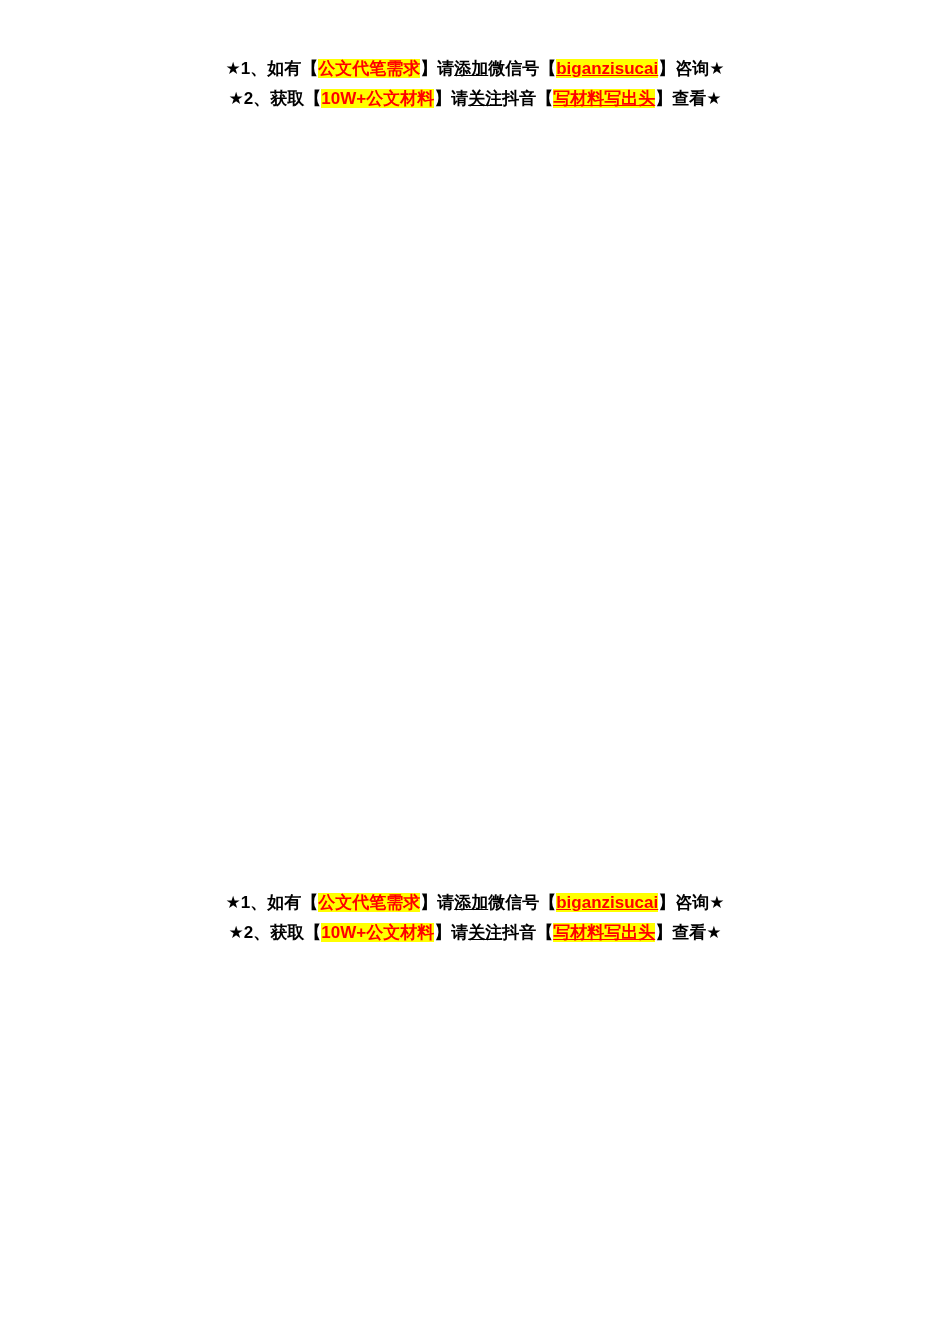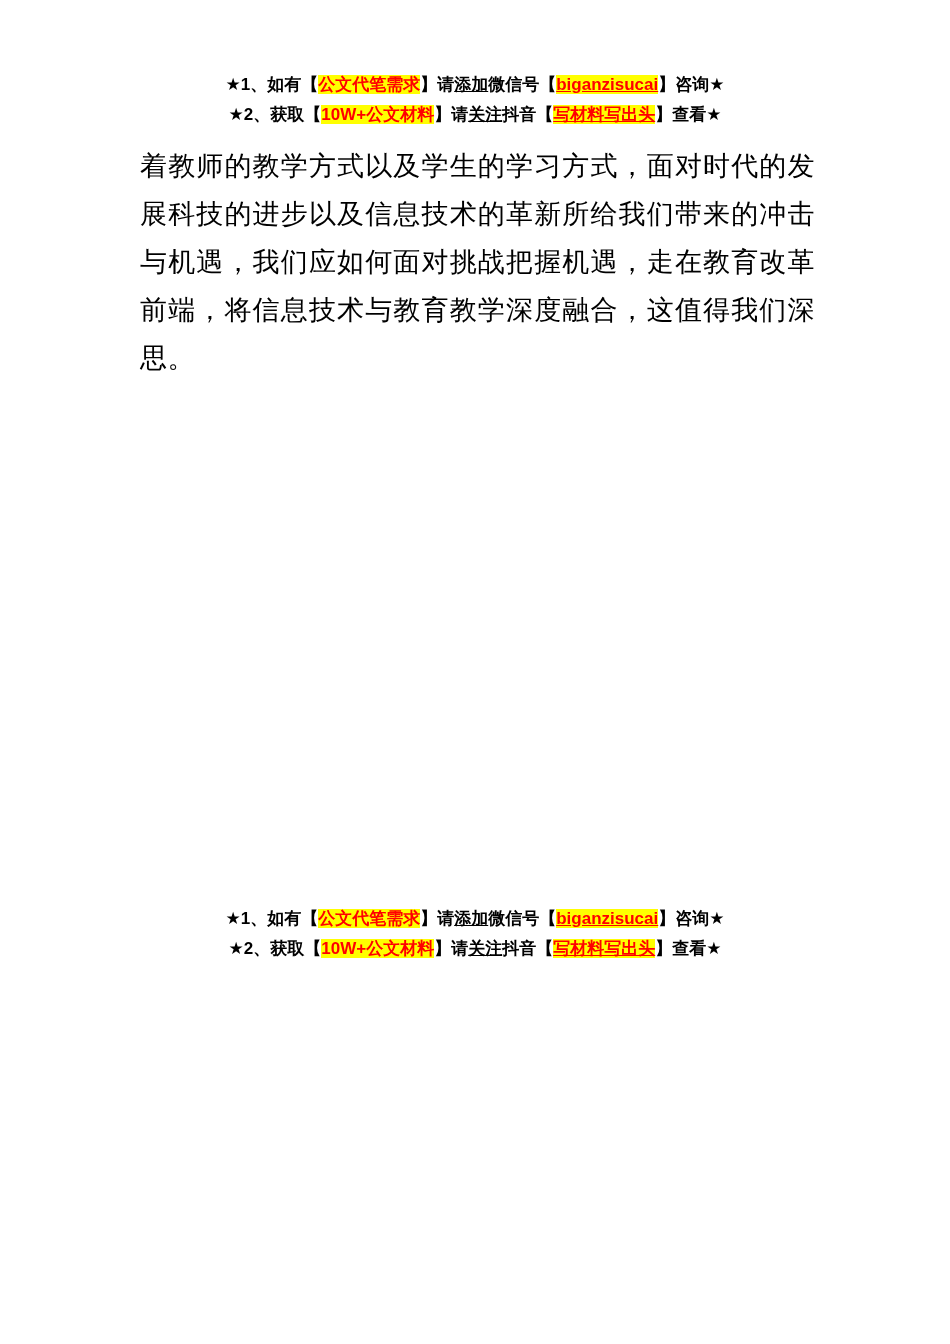--- a/index.html
+++ b/index.html
@@ -1,21 +1,21 @@
 <!DOCTYPE html>
 <html><head>
 <meta charset="utf-8">
 <style>
   * { box-sizing: border-box; }
   html, body { margin: 0; padding: 0; background: #ffffff; }
   .page {
     position: relative;
     width: 950px;
     height: 1000px;
-    margin: 16px auto;
+    margin: 0 auto;
     background: #ffffff;
     overflow: hidden;
     display: flex;
     flex-direction: column;
     font-family: "Liberation Sans", "DejaVu Sans", sans-serif;
     color: #000000;
   }
   .banner {
     text-align: center;
     font-weight: bold;
@@ -61,21 +61,20 @@
   <div class="banner banner-top">
     <div>
       <span>★1、如有【</span><span class="hl">公文代笔需求</span><span>】请</span><span class="ul">添加</span><span>微信号【</span><span class="hl ul">biganzisucai</span><span>】咨询★</span>
     </div>
     <div>
       <span>★2、获取【</span><span class="hl">10W+公文材料</span><span>】请</span><span class="ul">关注</span><span>抖音【</span><span class="hl ul">写材料写出头</span><span>】查看★</span>
     </div>
   </div>
 
   <div class="content">
-    <p class="para">着教师的教学方式以及学生的学习方式，面对时代的发展科技的进步以及信息技术的革新所给我们带来的冲击与机遇，我们应如何面对挑战把握机遇，走在教育改革前端，将信息技术与教育教学深度融合，这值得我们深思。</p>
   </div>
 
   <div class="banner banner-bottom">
     <div>
       <span>★1、如有【</span><span class="hl">公文代笔需求</span><span>】请</span><span class="ul">添加</span><span>微信号【</span><span class="hl ul">biganzisucai</span><span>】咨询★</span>
     </div>
     <div>
       <span>★2、获取【</span><span class="hl">10W+公文材料</span><span>】请</span><span class="ul">关注</span><span>抖音【</span><span class="hl ul">写材料写出头</span><span>】查看★</span>
     </div>
   </div>

